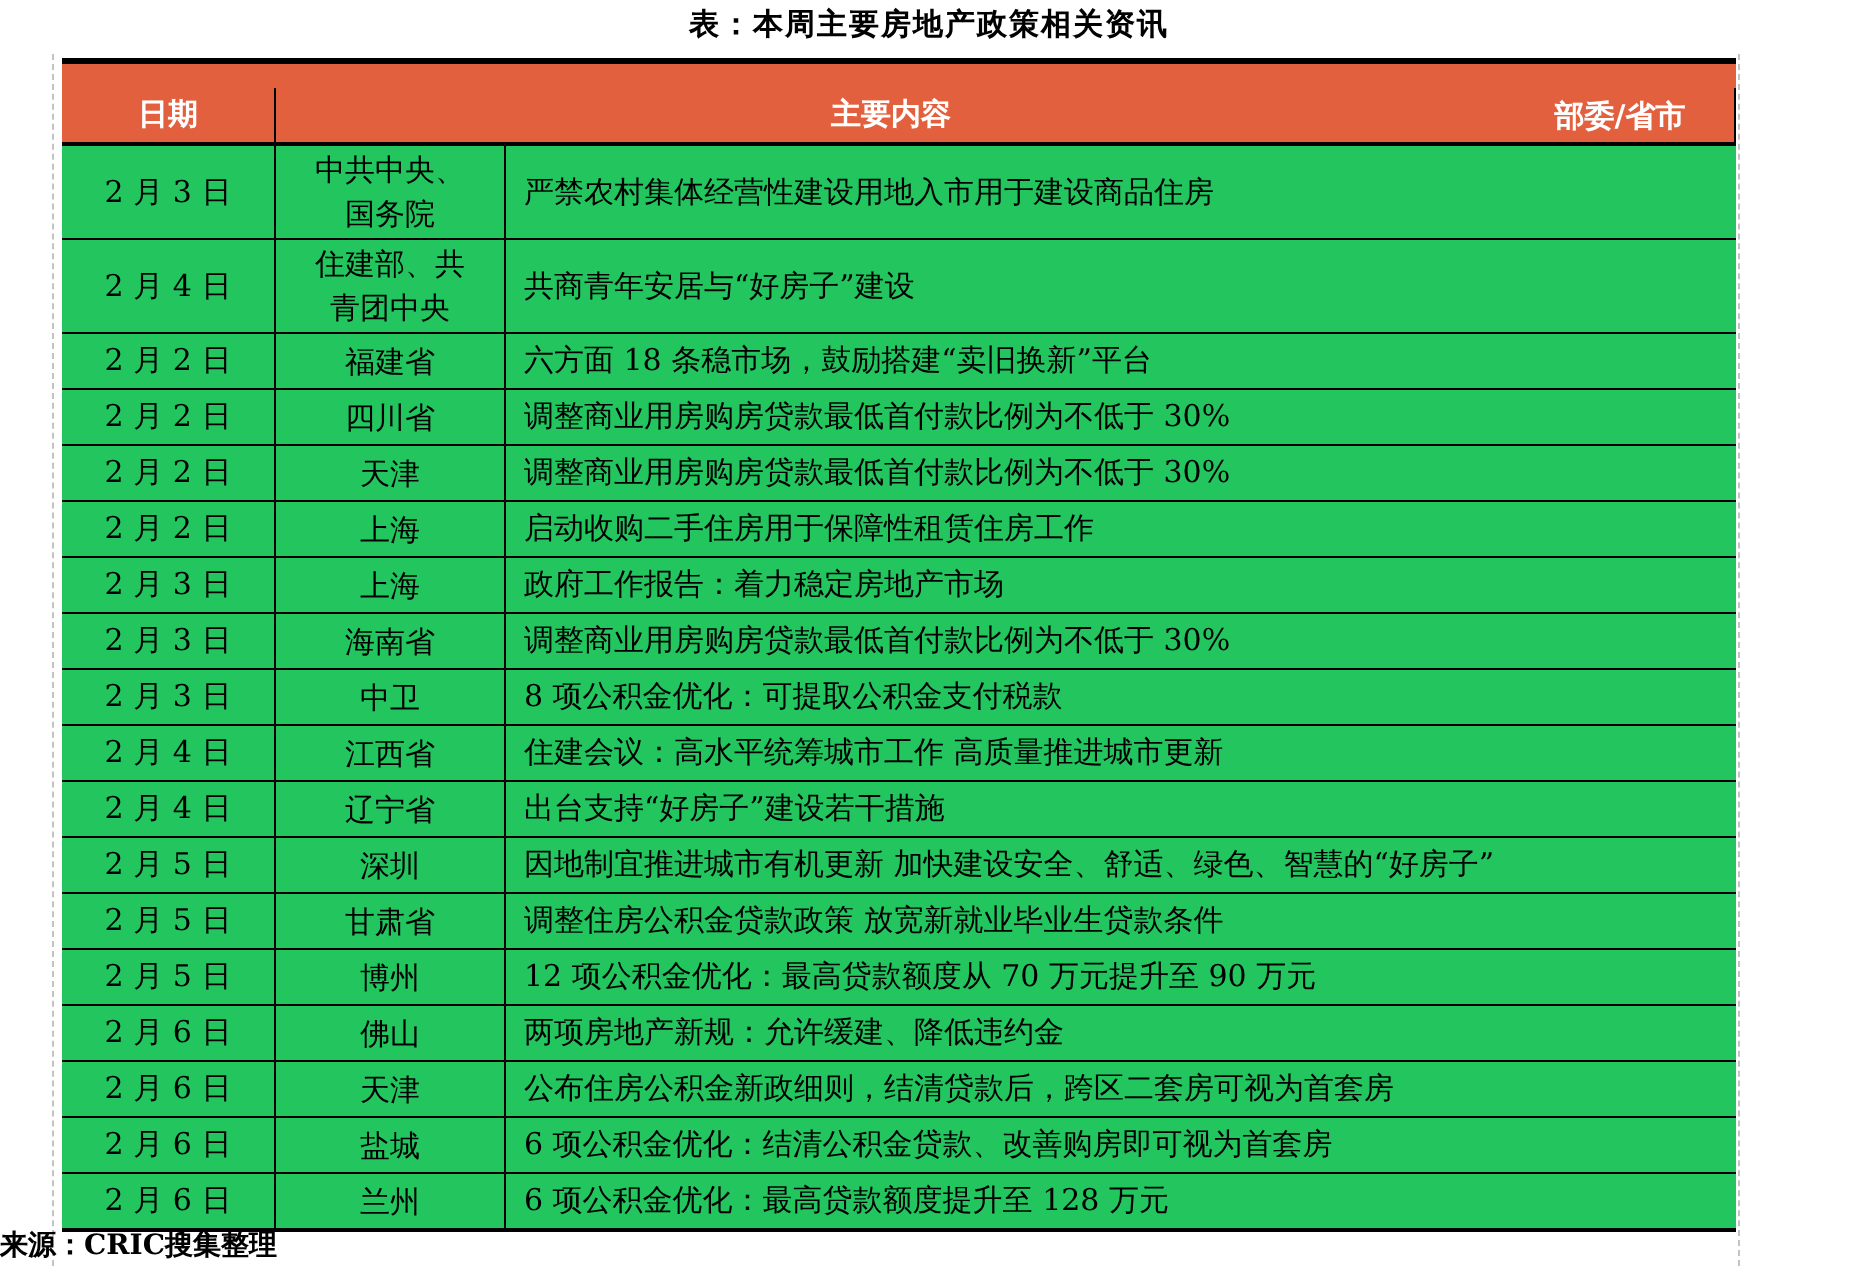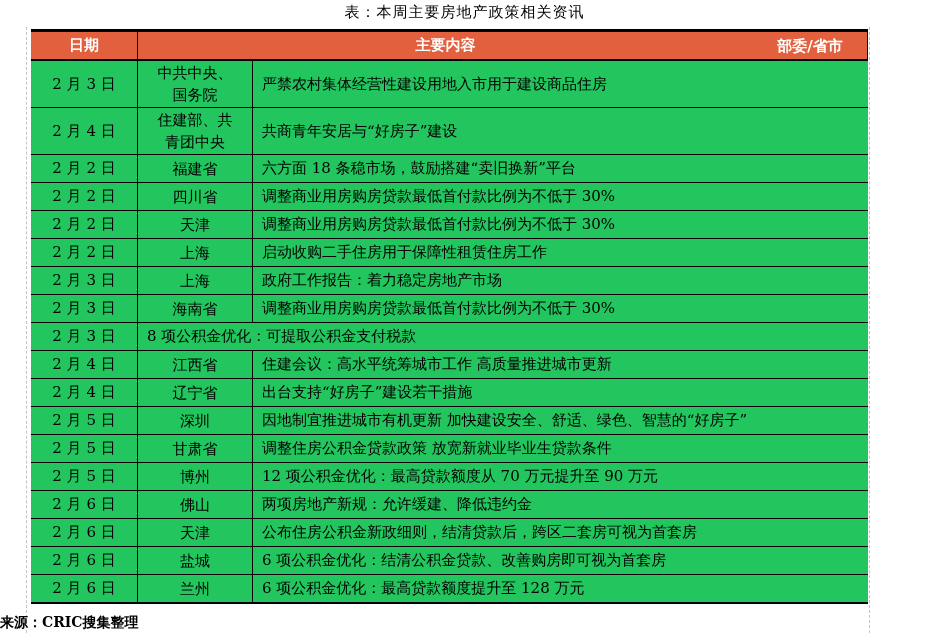--- a/index.html
+++ b/index.html
@@ -7,41 +7,41 @@
     position:relative;
     width:929px; height:639px;
     background:#ffffff;
     font-family:"DejaVu Serif","Liberation Serif",serif;
     color:#000;
     overflow:hidden;
   }
   .title {
     position:absolute; top:3px; left:0; width:929px;
     text-align:center;
-    font-size:15px; font-weight:normal;
+    font-size:15px; font-weight:bold;
     letter-spacing:1px;
   }
   .boundary {
     position:absolute; top:27px; height:606px; width:0;
     border-left:1px dashed #c3c3c3;
   }
   .boundary.left  { left:26px; }
   .boundary.right { left:869px; }
   .tbl {
     position:absolute; left:31px; top:29px; width:837px;
     border-top:3px solid #000;
     border-bottom:2px solid #000;
     font-size:15px;
   }
   .hrow {
     display:flex;
     color:#fff; font-weight:bold;
     border-bottom:2px solid #000;
   }
-  .hrow .cell { min-height:27px; }
+  .hrow .cell { min-height:27px;margin-top:12px; }
   .row { display:flex; border-bottom:1px solid #000; background:#22c55e; }
   .row:last-child { border-bottom:none; }
   .cell {
     display:flex; align-items:center; justify-content:center;
     box-sizing:border-box;
     min-height:27px;
     padding:1px 4px;
     text-align:center;
   }
   .c1 { width:107px; border-right:1px solid #000; }
@@ -114,20 +114,21 @@
   </div>
 
   <div class="row">
     <div class="cell c1">2 月 3 日</div>
     <div class="cell c2">海南省</div>
     <div class="cell c3">调整商业用房购房贷款最低首付款比例为不低于 30%</div>
   </div>
 
   <div class="row">
     <div class="cell c1">2 月 3 日</div>
+    <div class="cell c2">中卫</div>
     <div class="cell c3">8 项公积金优化：可提取公积金支付税款</div>
   </div>
 
   <div class="row">
     <div class="cell c1">2 月 4 日</div>
     <div class="cell c2">江西省</div>
     <div class="cell c3">住建会议：高水平统筹城市工作 高质量推进城市更新</div>
   </div>
 
   <div class="row">

